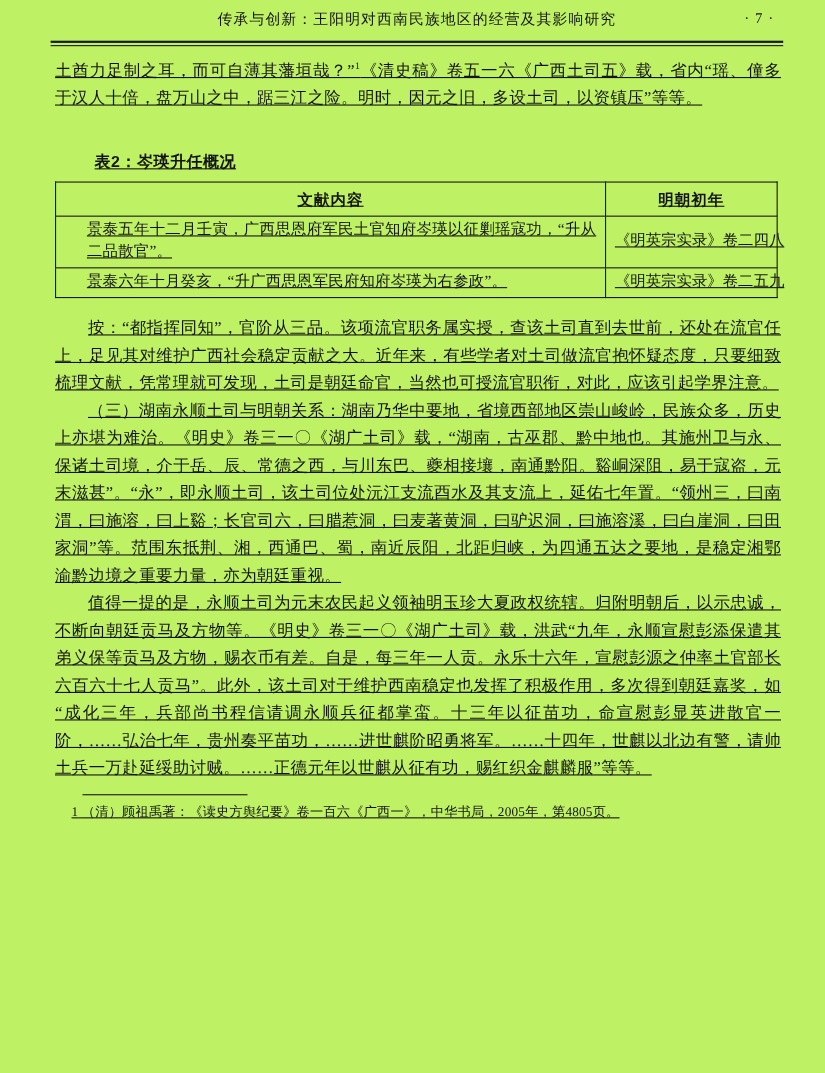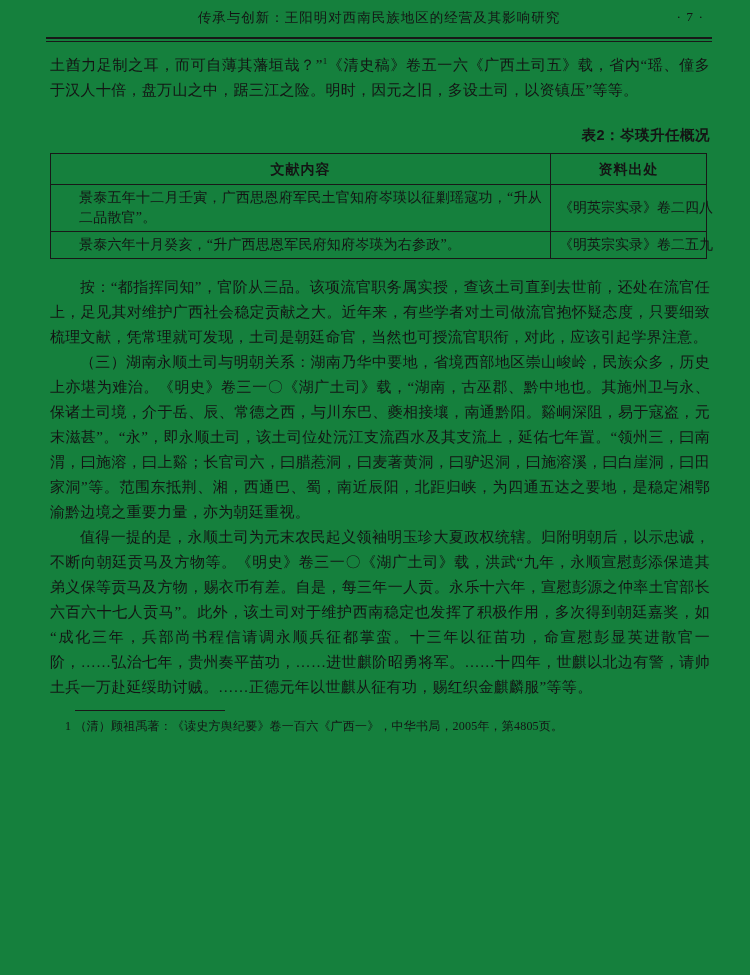--- a/index.html
+++ b/index.html
@@ -1,25 +1,26 @@
 <!DOCTYPE html>
 <html lang="zh"><head>
 <meta charset="utf-8">
 <style>
   html,body { margin:0; padding:0; }
   body { background:#e8e8e8; }
   .page {
     position:relative;
     width:750px; height:975px;
     margin:0 auto;
-    background:#15803d;
+    background:#bef264;
     font-family:"Liberation Serif","DejaVu Serif",serif;
     color:#141414;
     overflow:hidden;
     box-sizing:border-box;
+    text-decoration:underline;
   }
   
   .running-header {
     position:relative;
     padding-top:9px;
     height:22px;
     margin:0 38px 0 46px;
   }
   .running-header .htitle {
     position:absolute; left:0; right:0;
@@ -46,26 +47,25 @@
     font-size:15px;
     line-height:25px;
     text-align:justify;
     text-indent:2em;
     letter-spacing:0.3px;
   }
   .content p.continued { text-indent:0; }
   sup.fn-ref { font-size:9px; vertical-align:super; line-height:0; }
   
   .table-title {
-    margin:23px 0 0 36px;
+    margin:35px 0 0 36px;
     font-family:"Liberation Sans","DejaVu Sans",sans-serif;
     font-weight:bold;
     font-size:14.5px;
     letter-spacing:0.5px;
-    text-align:right;
   }
   table.doc-table {
     margin-top:8px;
     width:656px;
     border-collapse:collapse;
     table-layout:fixed;
   }
   table.doc-table th, table.doc-table td {
     border:1.5px solid #181818;
     font-size:14px;
@@ -121,21 +121,21 @@
     <div class="table-title">表2：岑瑛升任概况</div>
 
     <table class="doc-table">
       <colgroup>
         <col class="w-content">
         <col class="w-source">
       </colgroup>
       <thead>
         <tr>
           <th>文献内容</th>
-          <th>资料出处</th>
+          <th>明朝初年</th>
         </tr>
       </thead>
       <tbody>
         <tr>
           <td class="col-content">景泰五年十二月壬寅，广西思恩府军民土官知府岑瑛以征剿瑶寇功，“升从二品散官”。</td>
           <td class="col-source">《明英宗实录》卷二四八</td>
         </tr>
         <tr>
           <td class="col-content">景泰六年十月癸亥，“升广西思恩军民府知府岑瑛为右参政”。</td>
           <td class="col-source">《明英宗实录》卷二五九</td>

